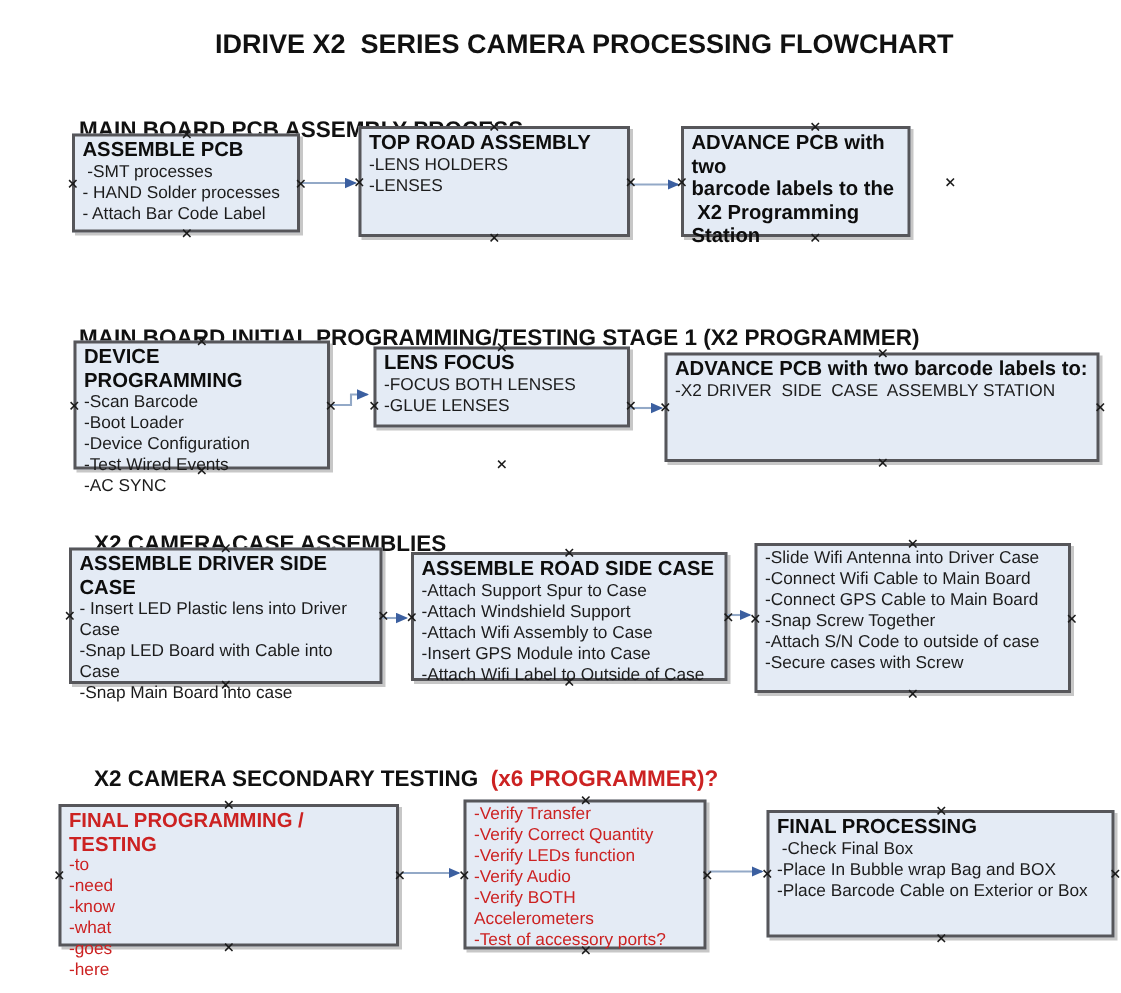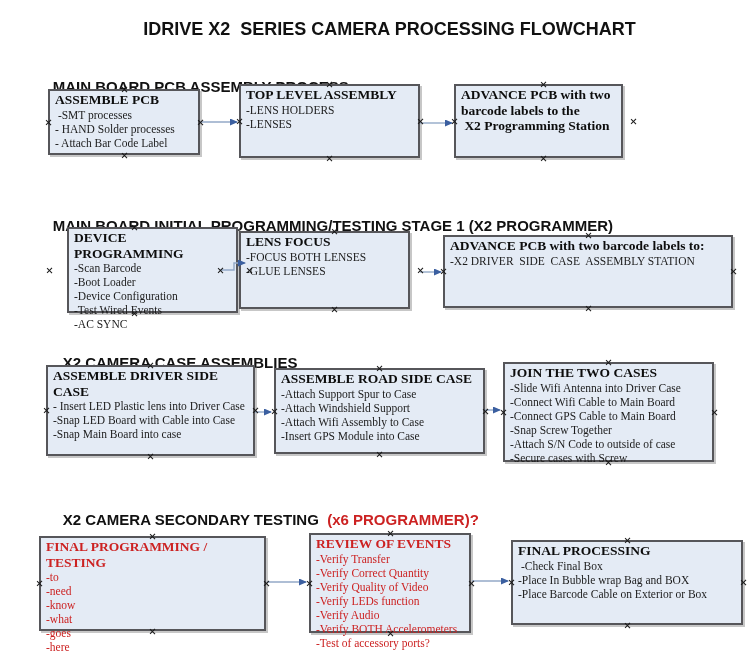--- a/index.html
+++ b/index.html
@@ -4,21 +4,21 @@
 <style>
   html,body{margin:0;padding:0;background:#fff;}
   #canvas{position:relative;width:747px;height:662px;background:#ffffff;
           font-family:"Liberation Sans",sans-serif;overflow:hidden;margin-left:16px;}
   .title{position:absolute;top:19px;left:0;width:100%;text-align:center;
          font-size:18px;font-weight:bold;color:#111;white-space:pre;letter-spacing:0px;}
   .sec-heading{position:absolute;font-size:15px;font-weight:bold;color:#111;white-space:pre;}
   .fbox{position:absolute;box-sizing:border-box;background:var(--box_fill);
         border:2px solid var(--box_border);
         box-shadow:2px 2px 0 rgba(130,130,130,.45);
-        padding:1px 3px 0 5px;font-family:Liberation Serif, serif;}
+        padding:1px 3px 0 5px;}
   .btitle{font-size:13.5px;font-weight:bold;line-height:15.5px;color:#0d0d0d;white-space:pre-wrap;}
   .bline{font-size:11.5px;line-height:14px;color:#1c1c1c;white-space:pre-wrap;}
   .red .btitle,.red .bline{color:var(--red);}
   .red-text{color:var(--red);}
   .anchor{position:absolute;width:7px;height:7px;pointer-events:none;}
   .anchor::before,.anchor::after{content:"";position:absolute;left:3px;top:0;
         width:1.2px;height:7px;background:#1a1a1a;}
   .anchor::before{transform:rotate(45deg);}
   .anchor::after{transform:rotate(-45deg);}
   #arrows{position:absolute;left:0;top:0;pointer-events:none;}
@@ -37,45 +37,45 @@
   </div>
 
   <div class="fbox" style="left:32px;top:89px;width:152px;height:66px">
     <div class="btitle">ASSEMBLE PCB</div>
     <div class="bline"> -SMT processes</div>
     <div class="bline">- HAND Solder processes</div>
     <div class="bline">- Attach Bar Code Label</div>
   </div>
 
   <div class="fbox" style="left:223px;top:84px;width:181px;height:74px">
-    <div class="btitle">TOP LEVEL ASSEMBLY</div>
+    <div class="btitle">TOP ROAD ASSEMBLY</div>
     <div class="bline">-LENS HOLDERS</div>
     <div class="bline">-LENSES</div>
   </div>
 
-  <div class="fbox" style="left:438px;top:84px;width:169px;height:74px">
+  <div class="fbox" style="left:438px;top:84px;width:153px;height:74px">
     <div class="btitle">ADVANCE PCB with two
 barcode labels to the
  X2 Programming Station</div>
   </div>
 
   <div class="sec-heading" style="left:20px;top:200px">
     <span>MAIN BOARD INITIAL PROGRAMMING/TESTING STAGE 1 (X2 PROGRAMMER)</span>
   </div>
 
-  <div class="fbox" style="left:51px;top:227px;width:171px;height:86px">
+  <div class="fbox" style="left:33px;top:227px;width:171px;height:86px">
     <div class="btitle">DEVICE PROGRAMMING</div>
     <div class="bline">-Scan Barcode</div>
     <div class="bline">-Boot Loader</div>
     <div class="bline">-Device Configuration</div>
     <div class="bline">-Test Wired Events</div>
     <div class="bline">-AC SYNC</div>
   </div>
 
-  <div class="fbox" style="left:223px;top:231px;width:171px;height:78px">
+  <div class="fbox" style="left:233px;top:231px;width:171px;height:54px">
     <div class="btitle">LENS FOCUS</div>
     <div class="bline">-FOCUS BOTH LENSES</div>
     <div class="bline">-GLUE LENSES</div>
   </div>
 
   <div class="fbox" style="left:427px;top:235px;width:290px;height:73px">
     <div class="btitle">ADVANCE PCB with two barcode labels to:</div>
     <div class="bline">-X2 DRIVER  SIDE  CASE  ASSEMBLY STATION</div>
   </div>
 
@@ -89,24 +89,24 @@
     <div class="bline">-Snap LED Board with Cable into Case</div>
     <div class="bline">-Snap Main Board into case</div>
   </div>
 
   <div class="fbox" style="left:258px;top:368px;width:211px;height:86px">
     <div class="btitle">ASSEMBLE ROAD SIDE CASE</div>
     <div class="bline">-Attach Support Spur to Case</div>
     <div class="bline">-Attach Windshield Support</div>
     <div class="bline">-Attach Wifi Assembly to Case</div>
     <div class="bline">-Insert GPS Module into Case</div>
+    <div class="bline">-Attach Wifi Label to Outside of Case</div>
   </div>
 
   <div class="fbox" style="left:487px;top:362px;width:211px;height:100px">
-    <div class="btitle">JOIN THE TWO CASES</div>
     <div class="bline">-Slide Wifi Antenna into Driver Case</div>
     <div class="bline">-Connect Wifi Cable to Main Board</div>
     <div class="bline">-Connect GPS Cable to Main Board</div>
     <div class="bline">-Snap Screw Together</div>
     <div class="bline">-Attach S/N Code to outside of case</div>
     <div class="bline">-Secure cases with Screw</div>
   </div>
 
   <div class="sec-heading" style="left:30px;top:494px">
     <span>X2 CAMERA SECONDARY TESTING</span><span class="red-text">  (x6 PROGRAMMER)?</span>
@@ -116,24 +116,22 @@
     <div class="btitle">FINAL PROGRAMMING / TESTING</div>
     <div class="bline">-to</div>
     <div class="bline">-need</div>
     <div class="bline">-know</div>
     <div class="bline">-what</div>
     <div class="bline">-goes</div>
     <div class="bline">-here</div>
   </div>
 
   <div class="fbox red" style="left:293px;top:533px;width:162px;height:100px">
-    <div class="btitle">REVIEW OF EVENTS</div>
     <div class="bline">-Verify Transfer</div>
     <div class="bline">-Verify Correct Quantity</div>
-    <div class="bline">-Verify Quality of Video</div>
     <div class="bline">-Verify LEDs function</div>
     <div class="bline">-Verify Audio</div>
     <div class="bline">-Verify BOTH Accelerometers</div>
     <div class="bline">-Test of accessory ports?</div>
   </div>
 
   <div class="fbox" style="left:495px;top:540px;width:232px;height:85px">
     <div class="btitle">FINAL PROCESSING</div>
     <div class="bline"> -Check Final Box</div>
     <div class="bline">-Place In Bubble wrap Bag and BOX</div>

